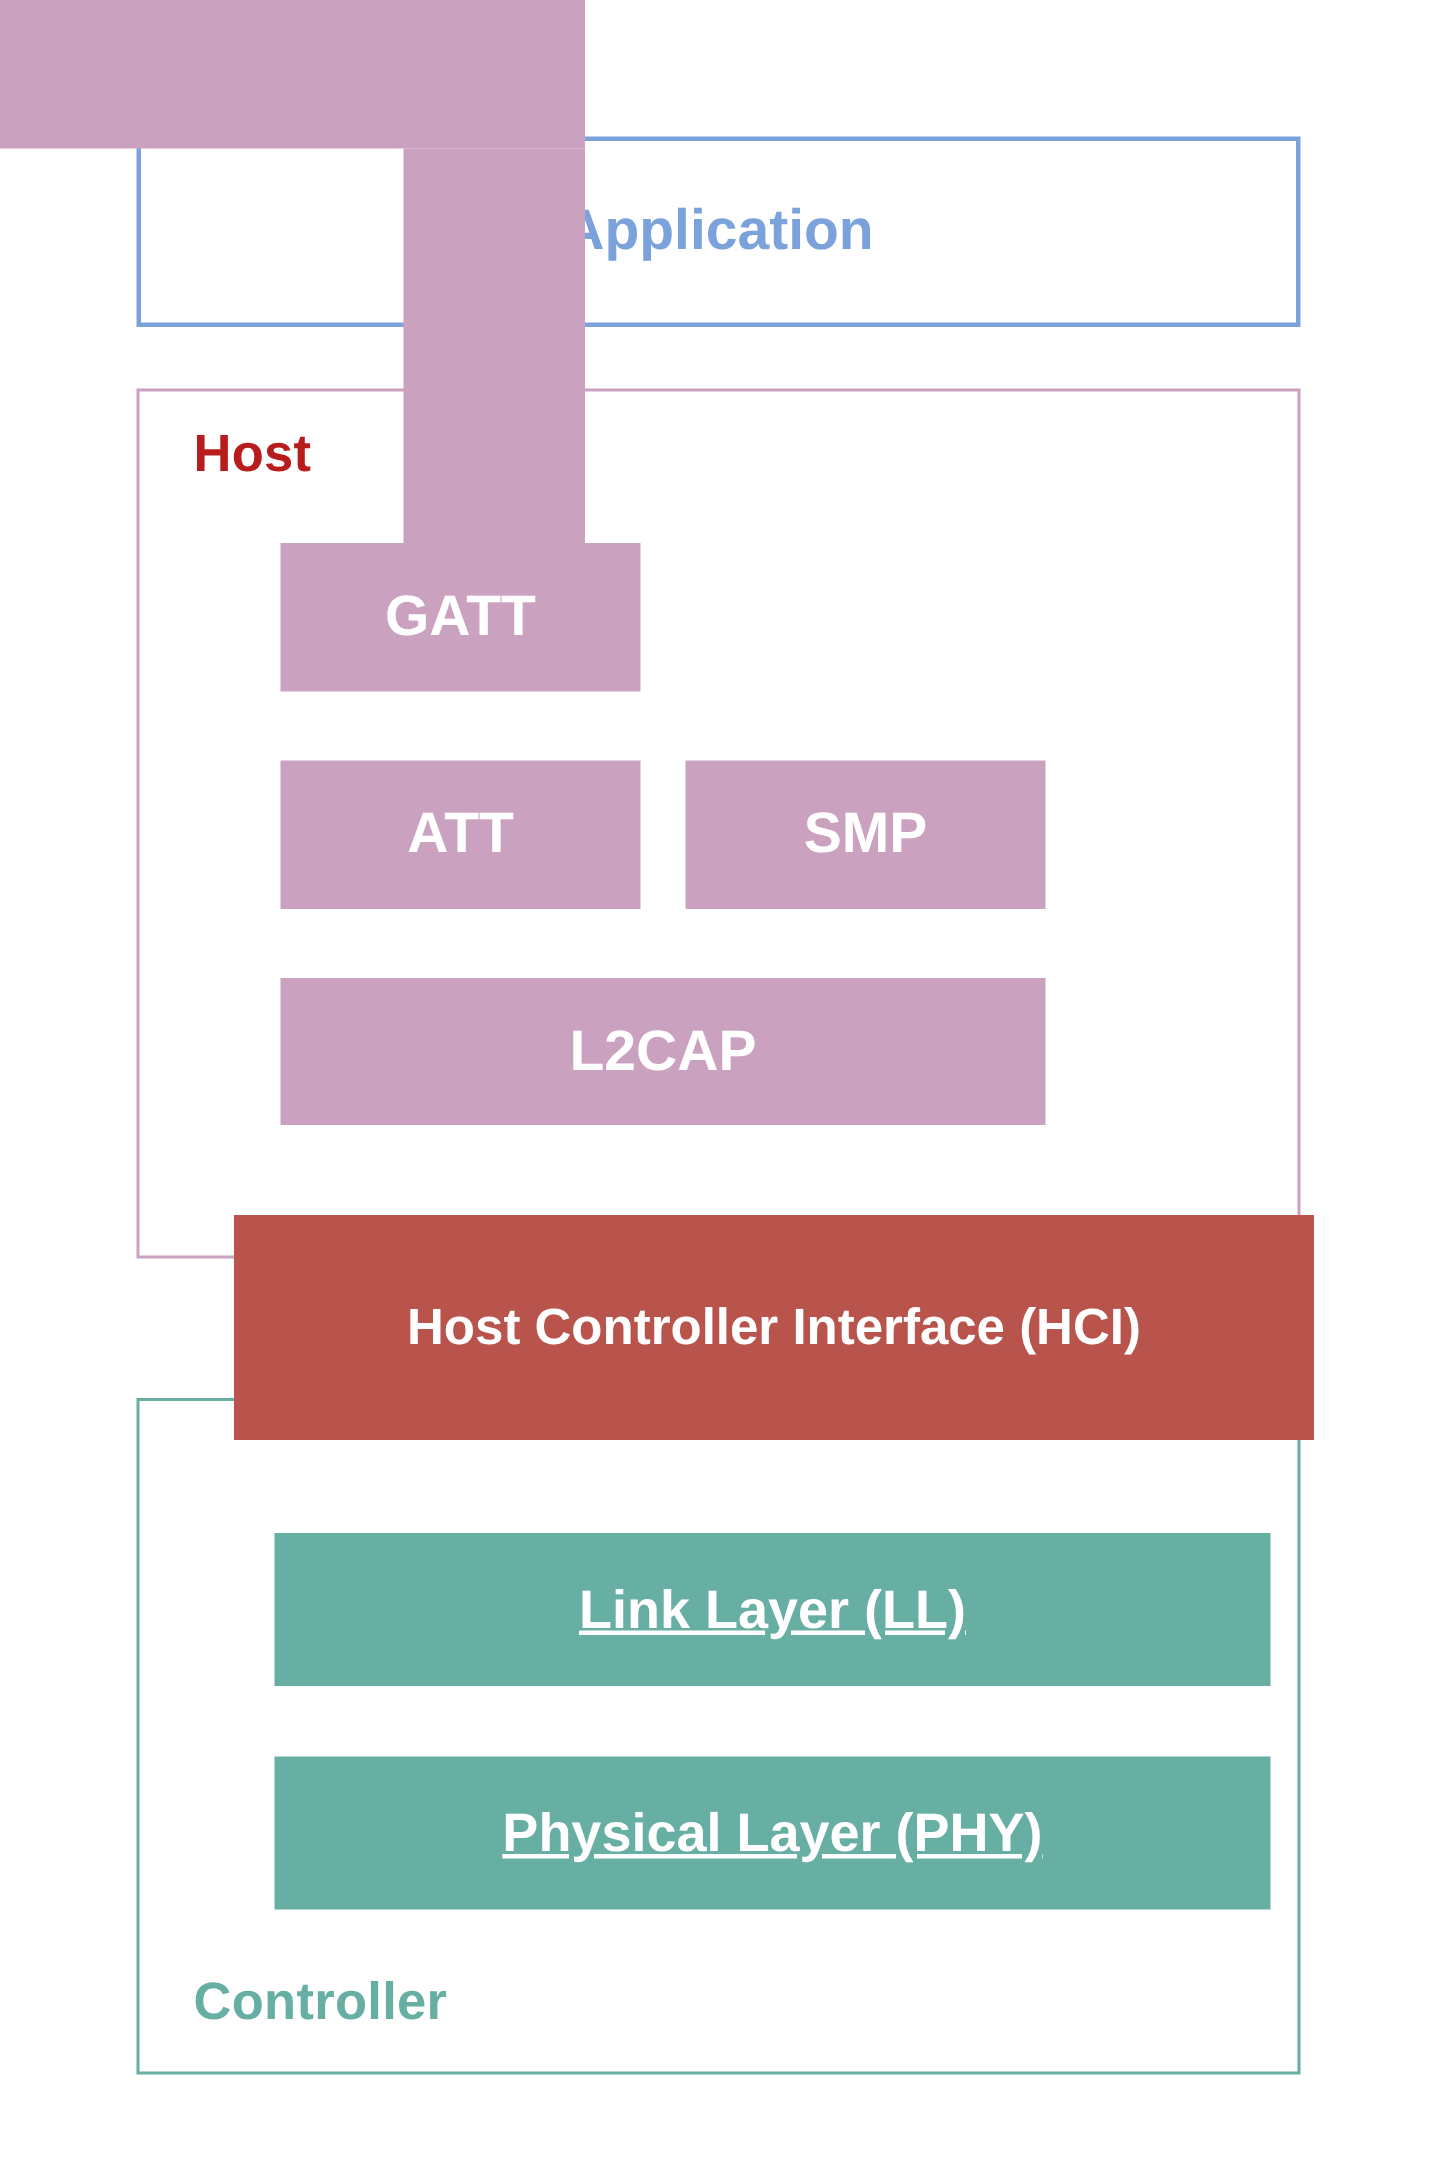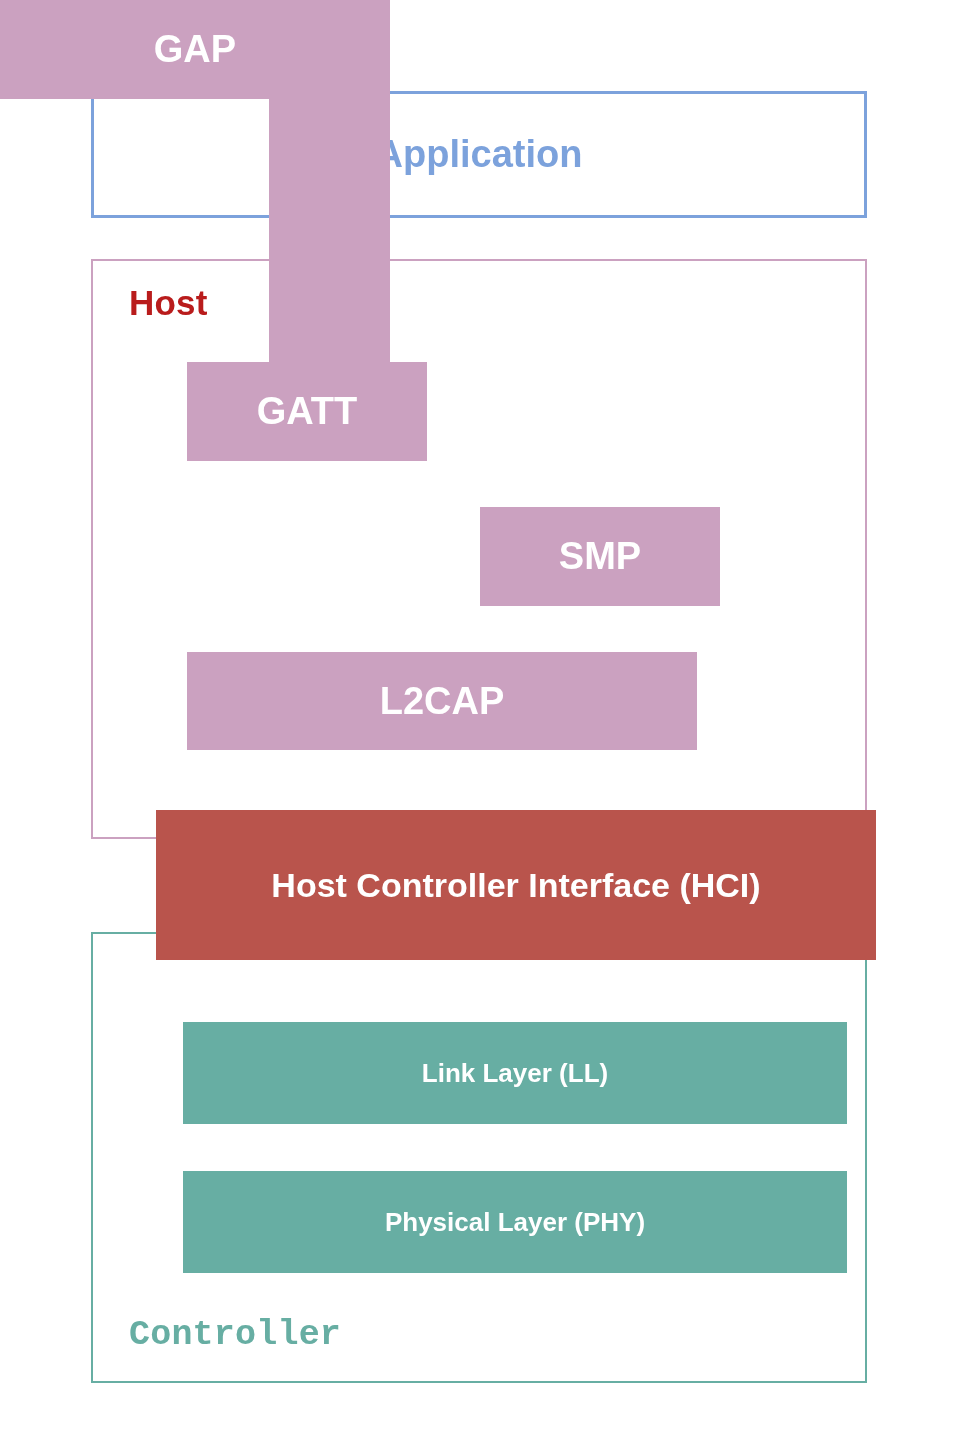--- a/index.html
+++ b/index.html
@@ -56,21 +56,20 @@
   }
   .group-title-host {
     left: 129px;
     top: 283px;
     color: #b91c1c;
   }
   .group-title-controller {
     left: 129px;
     top: 1315px;
     color: #67aea3;
-    font-family: Liberation Mono, monospace;
   }
 
   
   .application-label {
     position: absolute;
     left: 91px;
     top: 91px;
     width: 776px;
     height: 127px;
     display: flex;
@@ -88,27 +87,27 @@
     display: flex;
     align-items: center;
     justify-content: center;
     color: #ffffff;
     font-weight: bold;
     white-space: nowrap;
     box-sizing: border-box;
     margin-left: 36px;
   }
   .block-pink { background: #cba1c0; font-size: 38px; }
-  .block-teal { background: #67aea3; font-size: 26px; }
+  .block-teal { background: #67aea3; font-size: 36px; text-decoration: underline; }
   .block-red  { background: #b9544c; font-size: 34px; }
 
   
   .blk-gatt  { left: 151px; top: 362px; width: 240px; height: 99px; }
   .blk-att   { left: 151px; top: 507px; width: 240px; height: 99px; }
-  .blk-smp   { left: 444px; top: 507px; width: 240px; height: 99px; }
+  .blk-smp   { left: 421px; top: 507px; width: 240px; height: 99px; }
   .blk-l2cap { left: 151px; top: 652px; width: 510px; height: 98px; text-align: center; }
 
   
   .blk-gap {
     left: 421px;
     top: 362px;
     width: 390px;
     height: 388px;
     background: transparent;
     display: block;
@@ -165,23 +164,23 @@
   <div class="application-label">Application</div>
 
   <div class="frame frame-host"></div>
   <div class="group-title group-title-host">Host</div>
 
   <div class="block block-pink blk-gatt">GATT</div>
 
   <div class="blk-gap">
     <div class="gap-bar"></div>
     <div class="gap-stem"></div>
-    <div class="gap-label">GAP</div>
   </div>
 
+  <div class="block block-pink blk-att">ATT</div>
 
   <div class="block block-pink blk-smp">SMP</div>
 
   <div class="block block-pink blk-l2cap">L2CAP</div>
 
   <div class="frame frame-controller"></div>
   <div class="group-title group-title-controller">Controller</div>
 
   <div class="block block-teal blk-ll">Link Layer (LL)</div>
 

